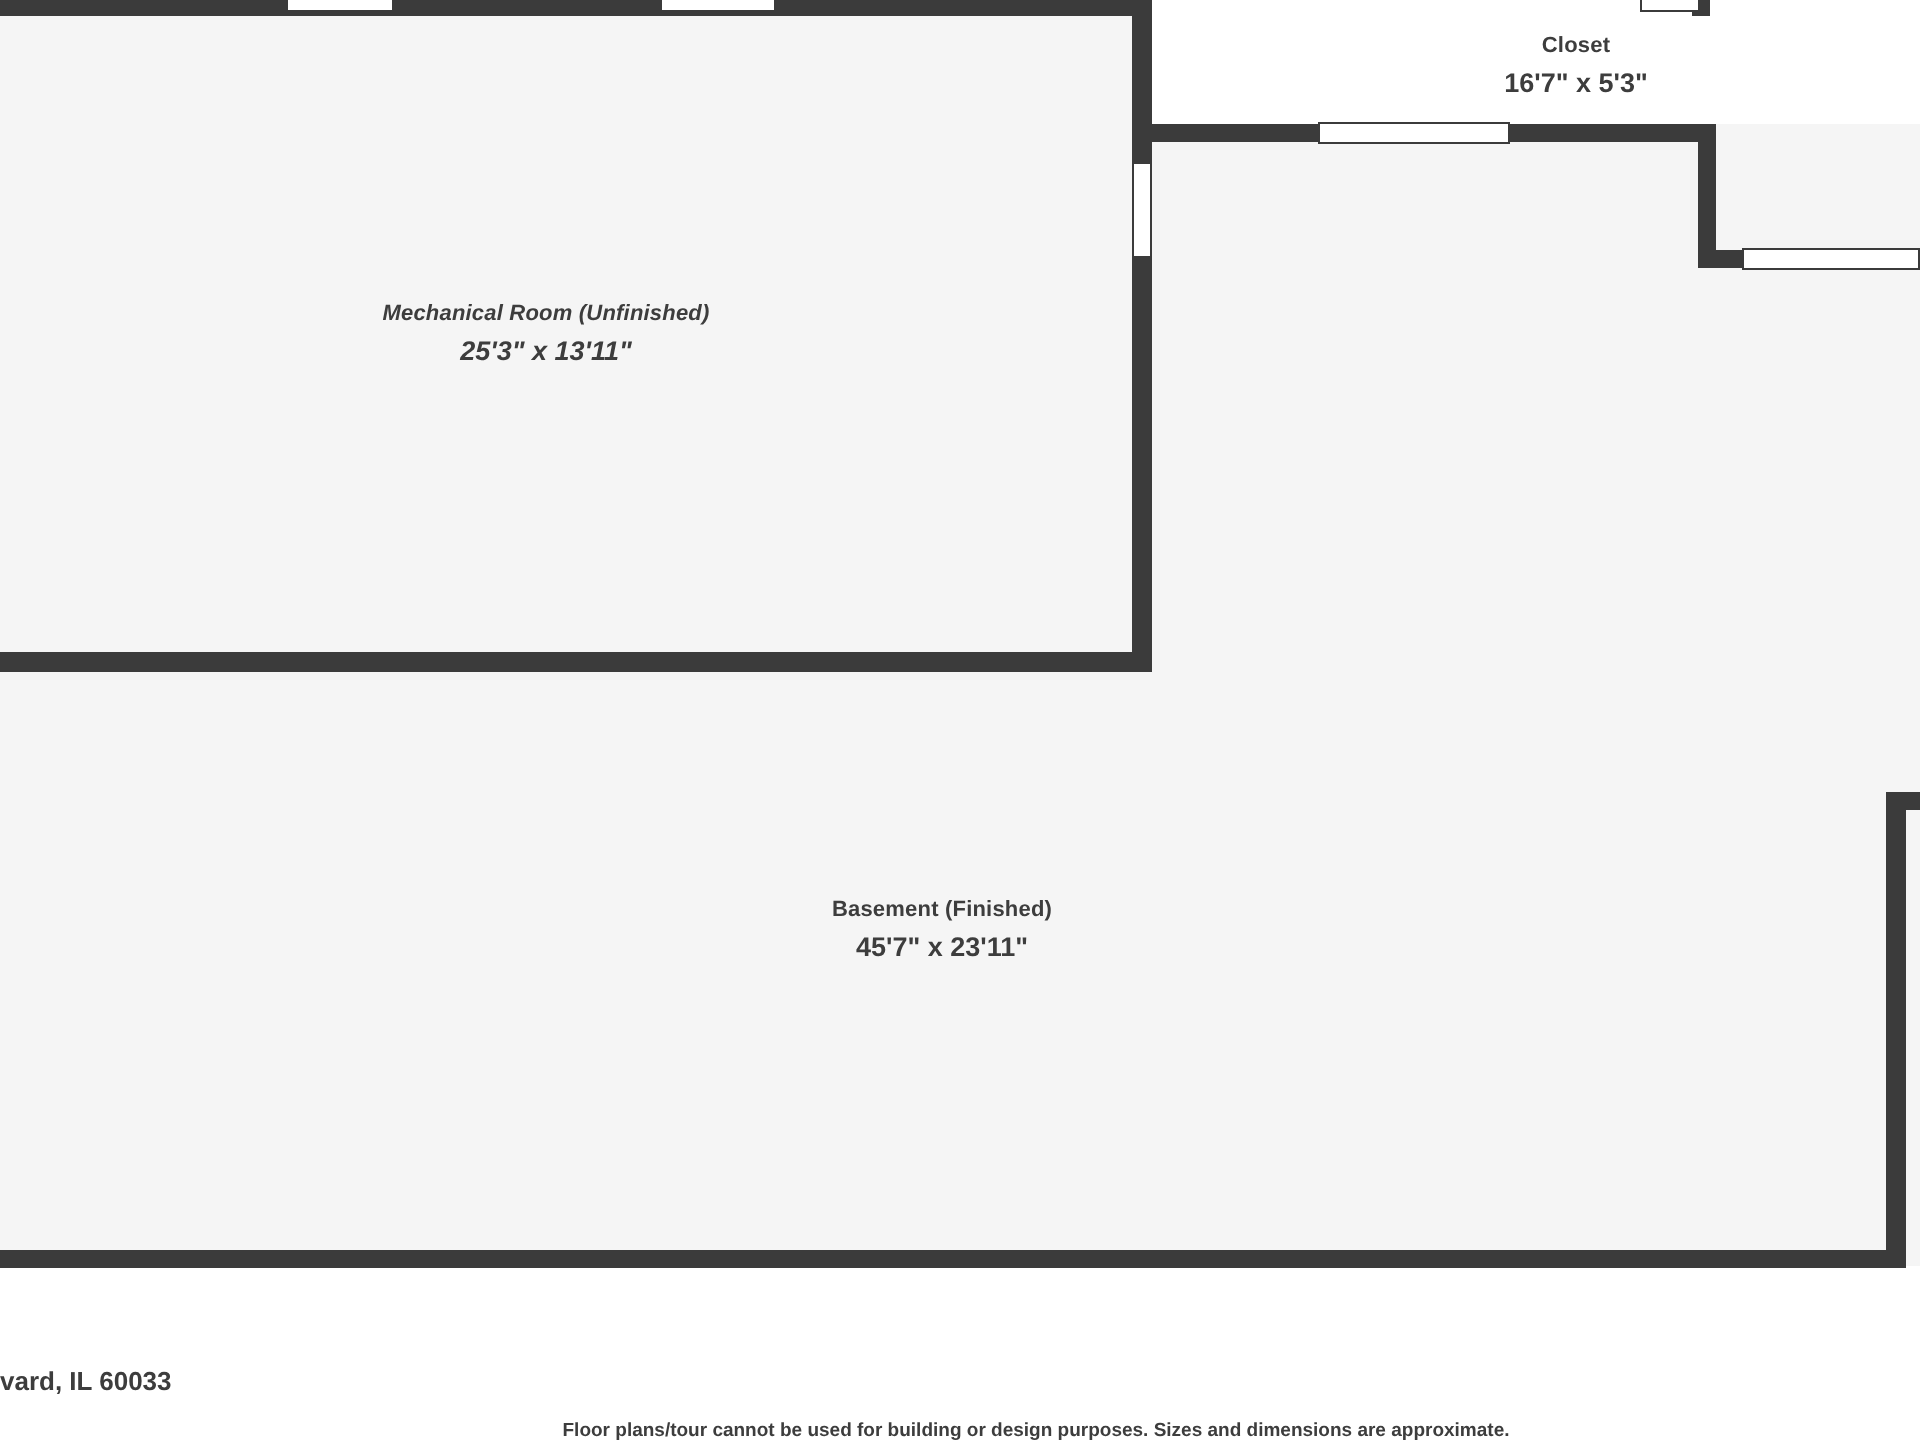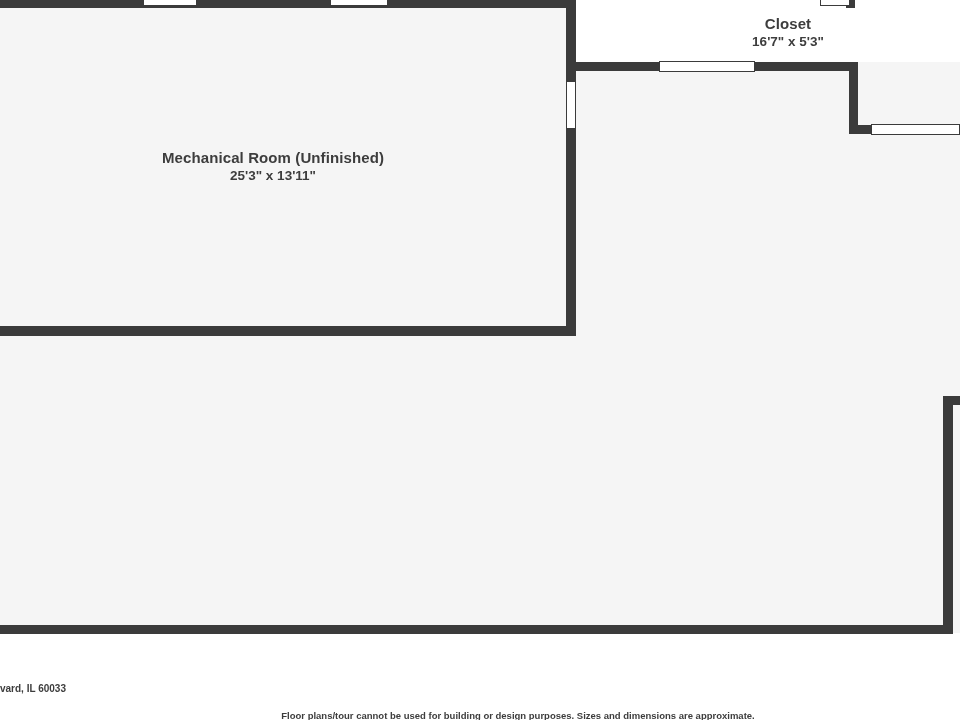--- a/index.html
+++ b/index.html
@@ -49,39 +49,39 @@
   }
 
   
   .room-label {
     position: absolute;
     text-align: center;
     transform: translateX(-50%);
     white-space: nowrap;
   }
   .room-label .name {
-    font-size: 15px;
+    font-size: 11px;
     font-weight: bold;
     color: #3d3d3d;
     letter-spacing: 0.1px;
     line-height: 19px;
   }
   .room-label .dims {
     font-size: 13.5px;
     font-weight: bold;
     color: #3d3d3d;
     line-height: 18px;
   }
 
   
   .address {
     position: absolute;
     left: 0px;
     top: 683px;
-    font-size: 10px;
+    font-size: 13px;
     font-weight: bold;
     color: #3d3d3d;
     white-space: nowrap;
   }
   .disclaimer {
     position: absolute;
     top: 710px;
     left: 480px;
     transform: translateX(-50%);
     font-size: 9.5px;
@@ -131,27 +131,31 @@
   <div class="window" style="left:820px; top:-6px; width:30px; height:12px;"></div>
 
   <div class="opening" style="left:567px; top:82px; width:8px; height:46px;"></div>
   <div class="wall" style="left:566px; top:81px; width:10px; height:1px;"></div>
   <div class="wall" style="left:566px; top:128px; width:10px; height:1px;"></div>
 
   <div class="window" style="left:659px; top:61px; width:96px; height:11px;"></div>
 
   <div class="window" style="left:871px; top:124px; width:89px; height:11px;"></div>
 
-  <div class="room-label" style="left:273px; top:148px;">
+  <div class="room-label" style="left:273px; top:148px;font-style:italic;">
     <div class="name">Mechanical Room (Unfinished)</div>
     <div class="dims">25'3" x 13'11"</div>
   </div>
 
   <div class="room-label" style="left:788px; top:14px;">
     <div class="name">Closet</div>
     <div class="dims">16'7" x 5'3"</div>
   </div>
 
+  <div class="room-label" style="left:471px; top:446px;">
+    <div class="name">Basement (Finished)</div>
+    <div class="dims">45'7" x 23'11"</div>
+  </div>
 
   <div class="address">vard, IL 60033</div>
   <div class="disclaimer">Floor plans/tour cannot be used for building or design purposes. Sizes and dimensions are approximate.</div>
 
 </div>
 
 </body></html>

